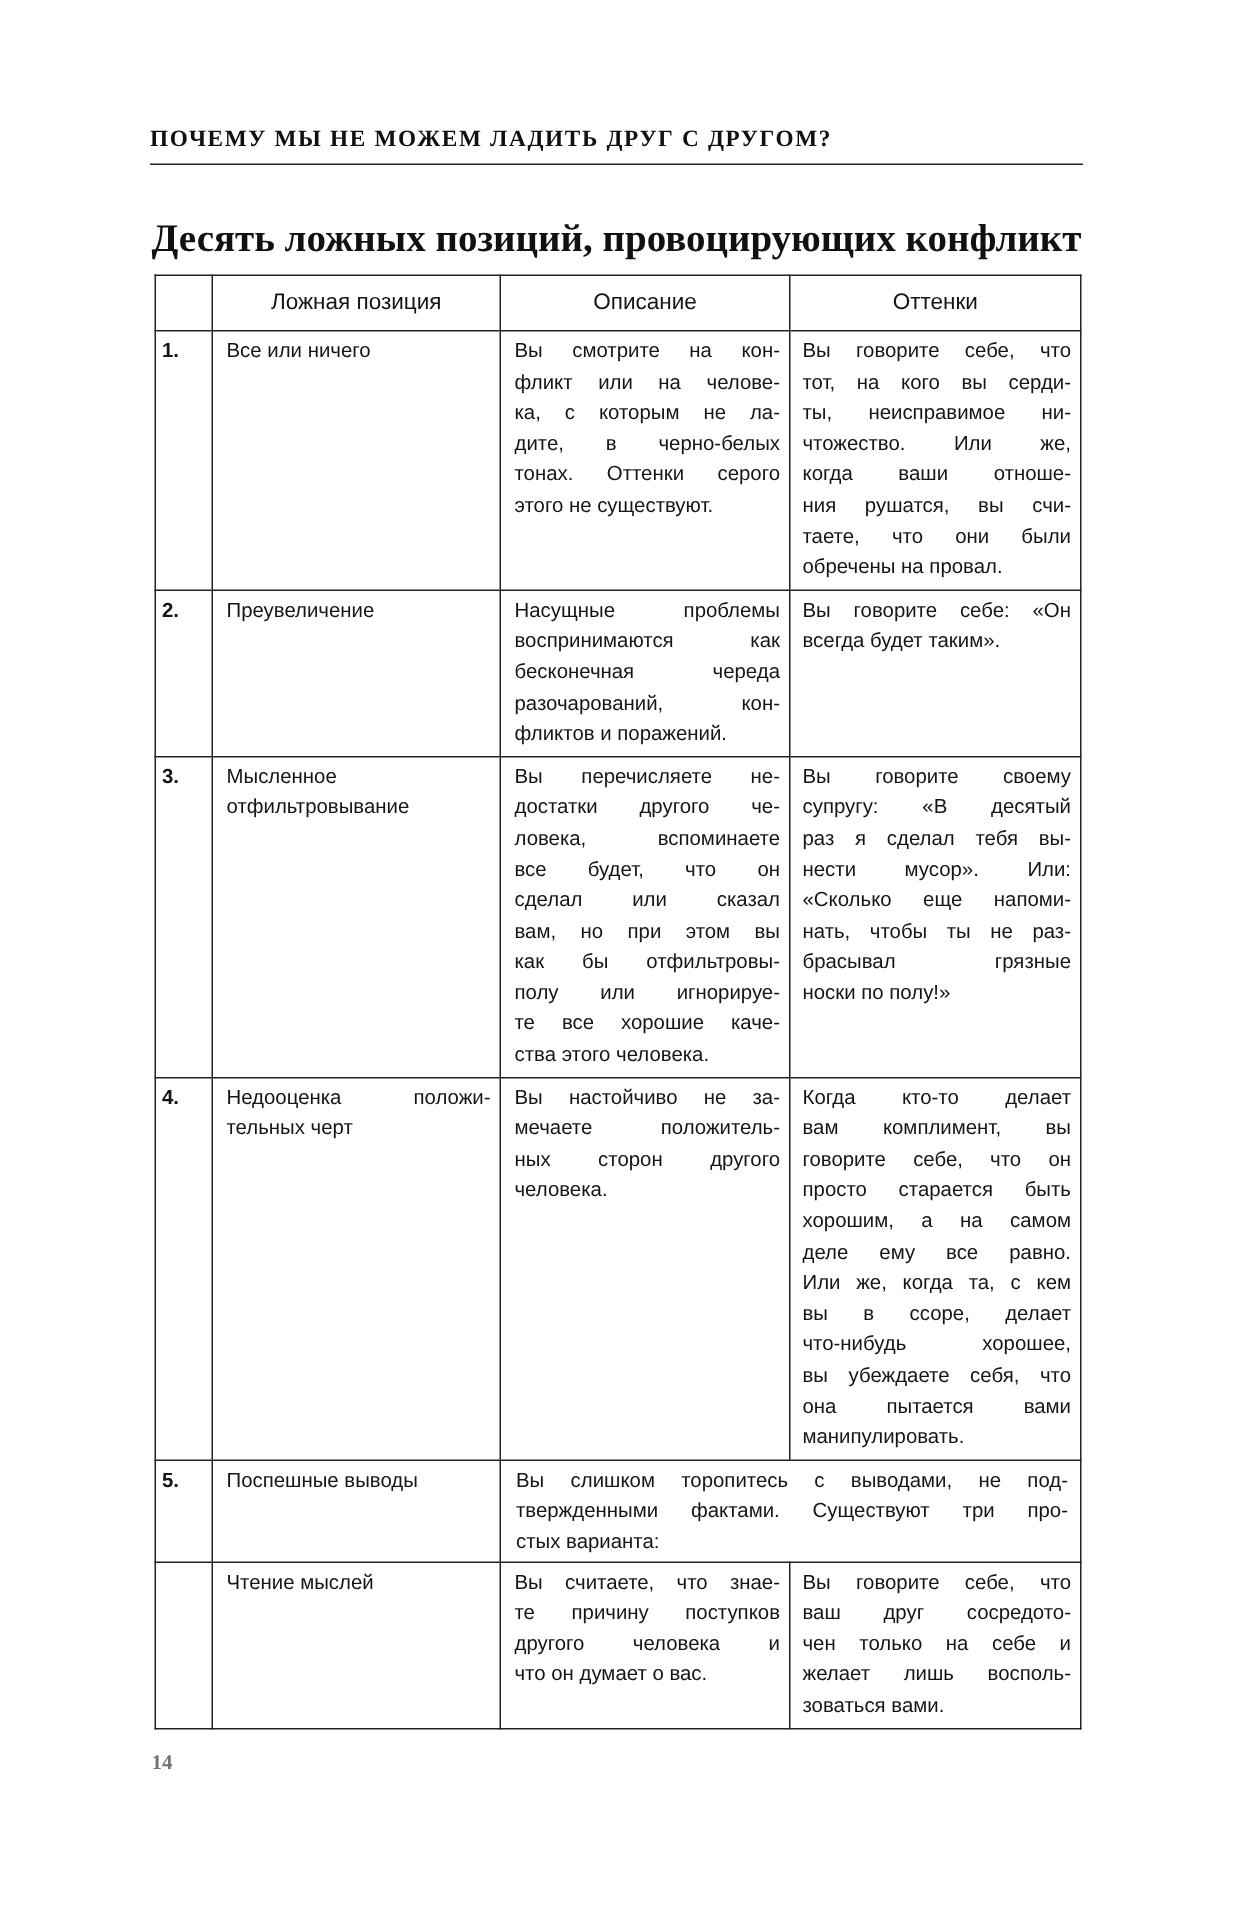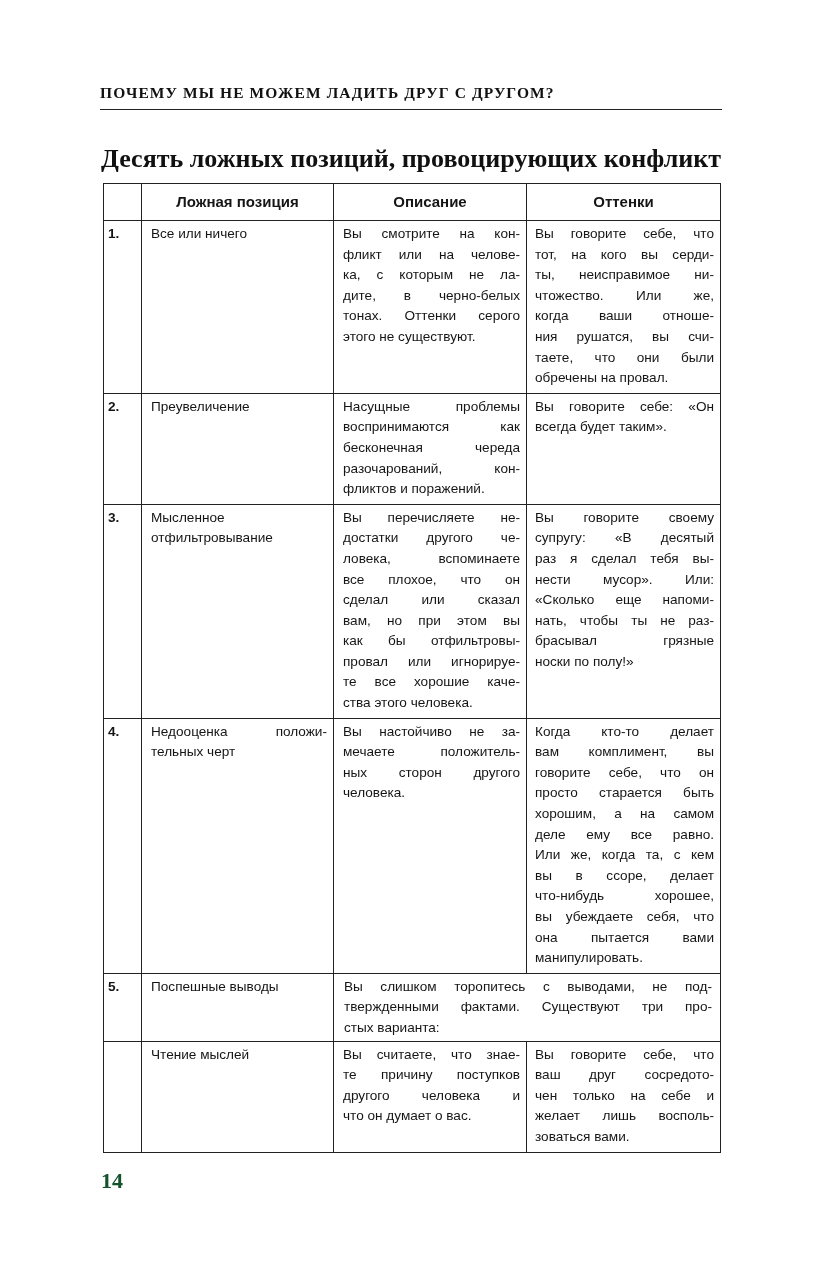--- a/index.html
+++ b/index.html
@@ -17,37 +17,37 @@
   }
   table.grid {
     position: absolute; left: 103px; top: 183px; width: 617px;
     border-collapse: collapse; table-layout: fixed;
   }
   table.grid td, table.grid th {
     border: 1.3px solid #222; vertical-align: top;
     font-size: 13.6px; line-height: 20.6px; color: #151515;
   }
   table.grid th {
-    font-weight: bold; font-size: 15px; text-align: center; vertical-align: middle;
+    font-weight: normal; font-size: 15px; text-align: center; vertical-align: middle;
     height: 37px;
   }
   col.c-num { width: 38px; }
   col.c-pos { width: 192px; }
   col.c-desc { width: 193px; }
   col.c-ex { width: 194px; }
   td.num { padding: 3px 0 0 4px; font-weight: bold; }
   td.pos { padding: 3px 6px 4px 9px; }
   td.desc { padding: 3px 6px 4px 9px; }
   td.ex { padding: 3px 6px 4px 8px; }
   td.span2 { padding: 3px 8px 2px 10px; }
   .line { display: block; white-space: nowrap; text-align: justify; text-align-last: justify; }
   .line.last { text-align-last: left; }
   .page-number {
     position: absolute; left: 101px; top: 1168px;
-    font-family: "Liberation Serif", serif; font-weight: bold; font-size: 22px; color: #14532d;
+    font-family: "Liberation Serif", serif; font-weight: bold; font-size: 14px; color: #737373;
   }
 </style>
 </head>
 <body>
 
 <div class="running-head">ПОЧЕМУ МЫ НЕ МОЖЕМ ЛАДИТЬ ДРУГ С ДРУГОМ?</div>
 <div class="head-rule"></div>
 
 <div class="table-title">Десять ложных позиций, провоцирующих конфликт</div>
 
@@ -111,25 +111,25 @@
       <tr>
         <td class="num">3.</td>
         <td class="pos">
           <span class="line last">Мысленное</span>
           <span class="line last">отфильтровывание</span>
         </td>
         <td class="desc">
           <span class="line">Вы перечисляете не-</span>
           <span class="line">достатки другого че-</span>
           <span class="line">ловека, вспоминаете</span>
-          <span class="line">все плохое, что он</span>
+          <span class="line">все будет, что он</span>
           <span class="line">сделал или сказал</span>
           <span class="line">вам, но при этом вы</span>
           <span class="line">как бы отфильтровы-</span>
-          <span class="line">провал или игнорируе-</span>
+          <span class="line">полу или игнорируе-</span>
           <span class="line">те все хорошие каче-</span>
           <span class="line last">ства этого человека.</span>
         </td>
         <td class="ex">
           <span class="line">Вы говорите своему</span>
           <span class="line">супругу: «В десятый</span>
           <span class="line">раз я сделал тебя вы-</span>
           <span class="line">нести мусор». Или:</span>
           <span class="line">«Сколько еще напоми-</span>
           <span class="line">нать, чтобы ты не раз-</span>

